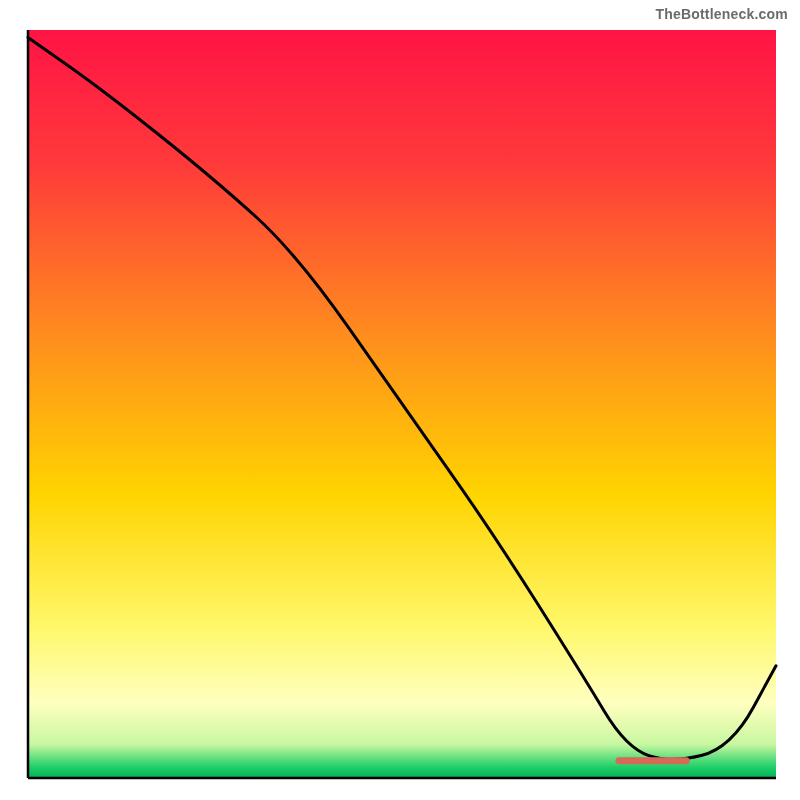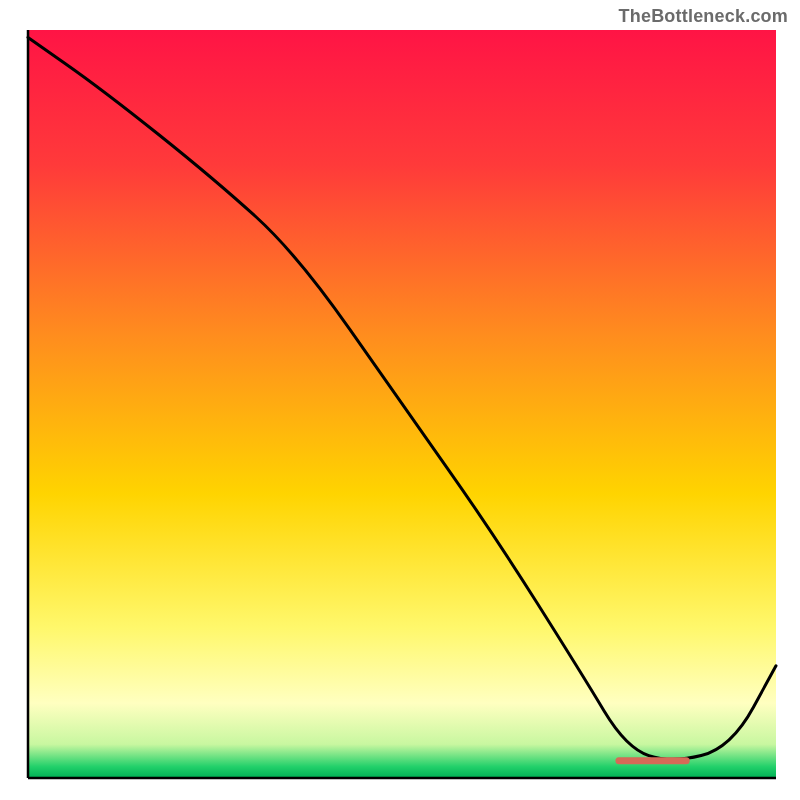--- a/index.html
+++ b/index.html
@@ -13,21 +13,21 @@
   }
   .canvas-wrap {
     position: relative;
     width: 800px;
     height: 800px;
   }
   .watermark {
     position: absolute;
     top: 6px;
     right: 12px;
-    font-size: 18px;
+    font-size: 14px;
     font-weight: 600;
     color: #6b6b6b;
     letter-spacing: 0.2px;
     z-index: 3;
     user-select: none;
   }
   svg {
     position: absolute;
     top: 0;
     left: 0;

